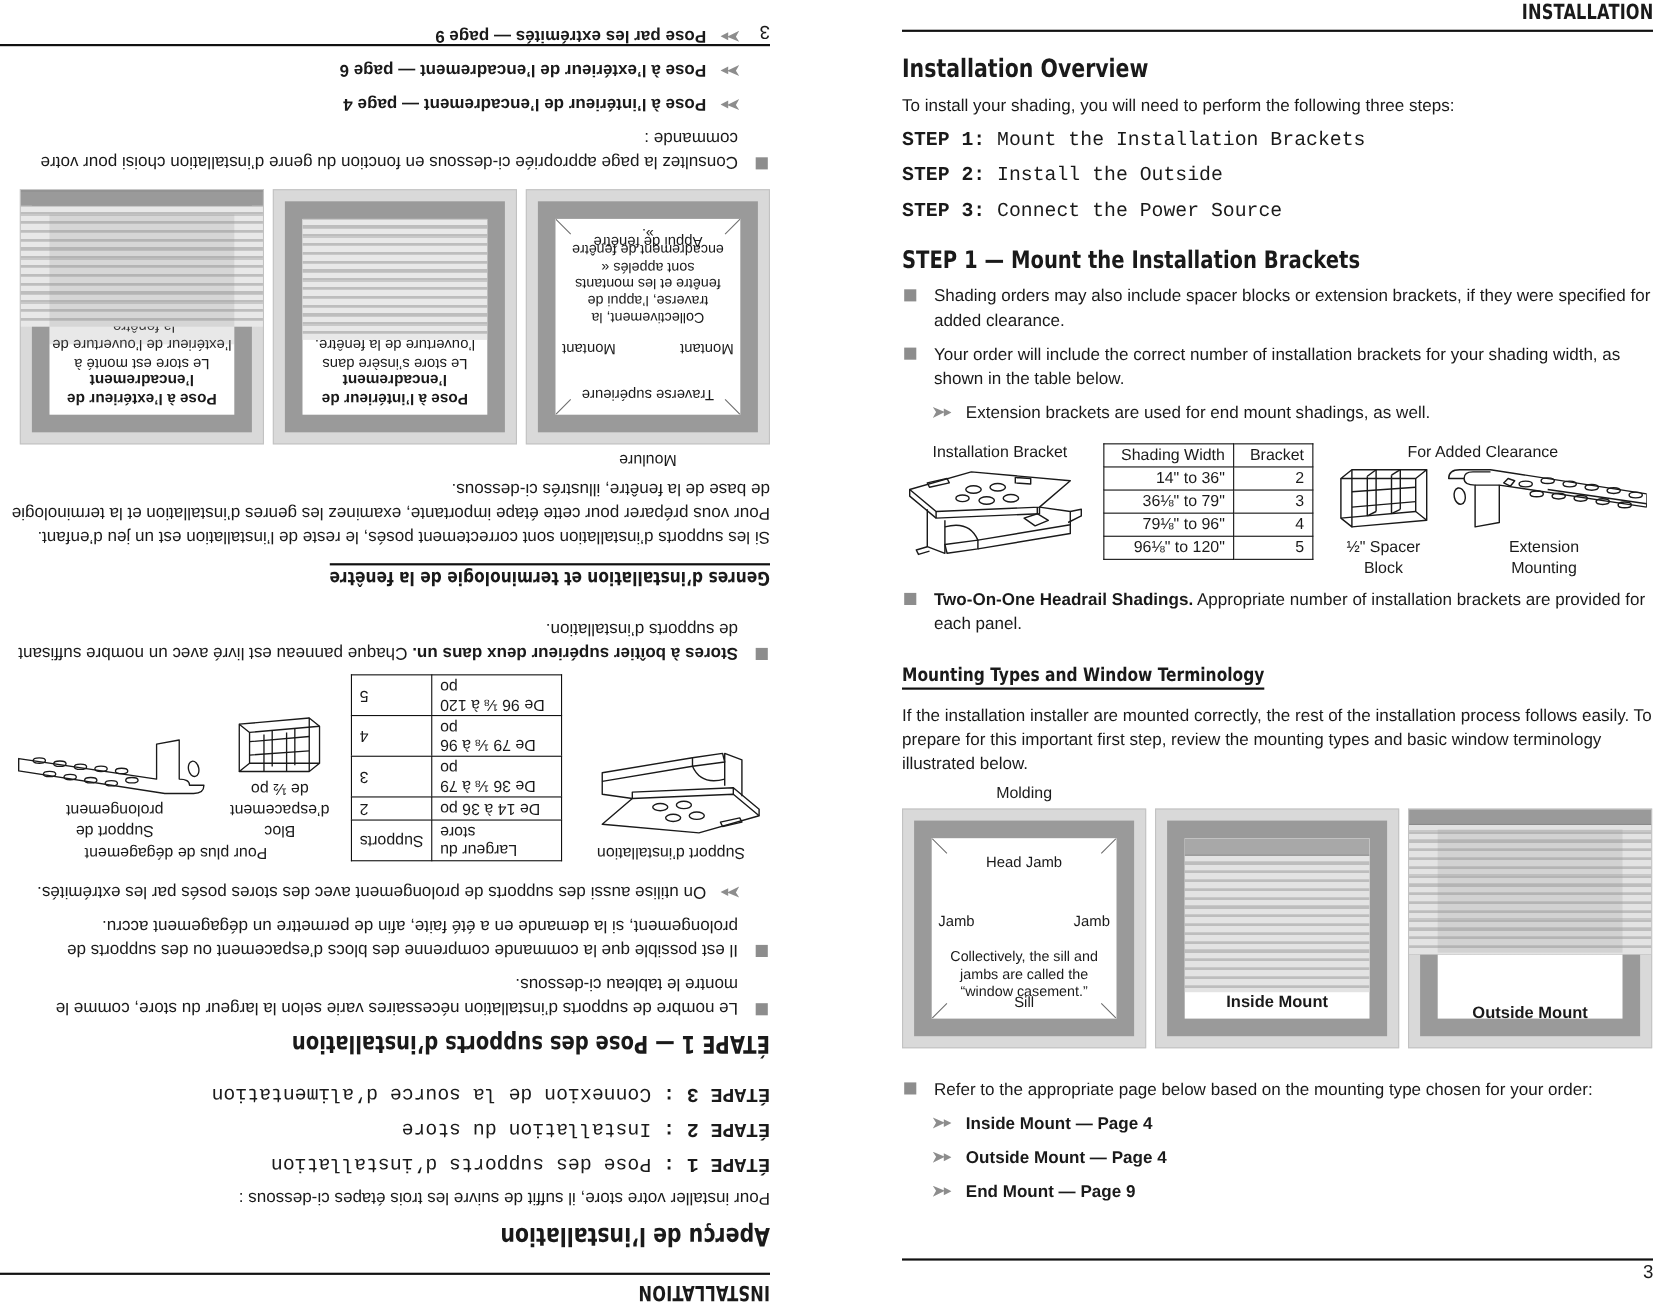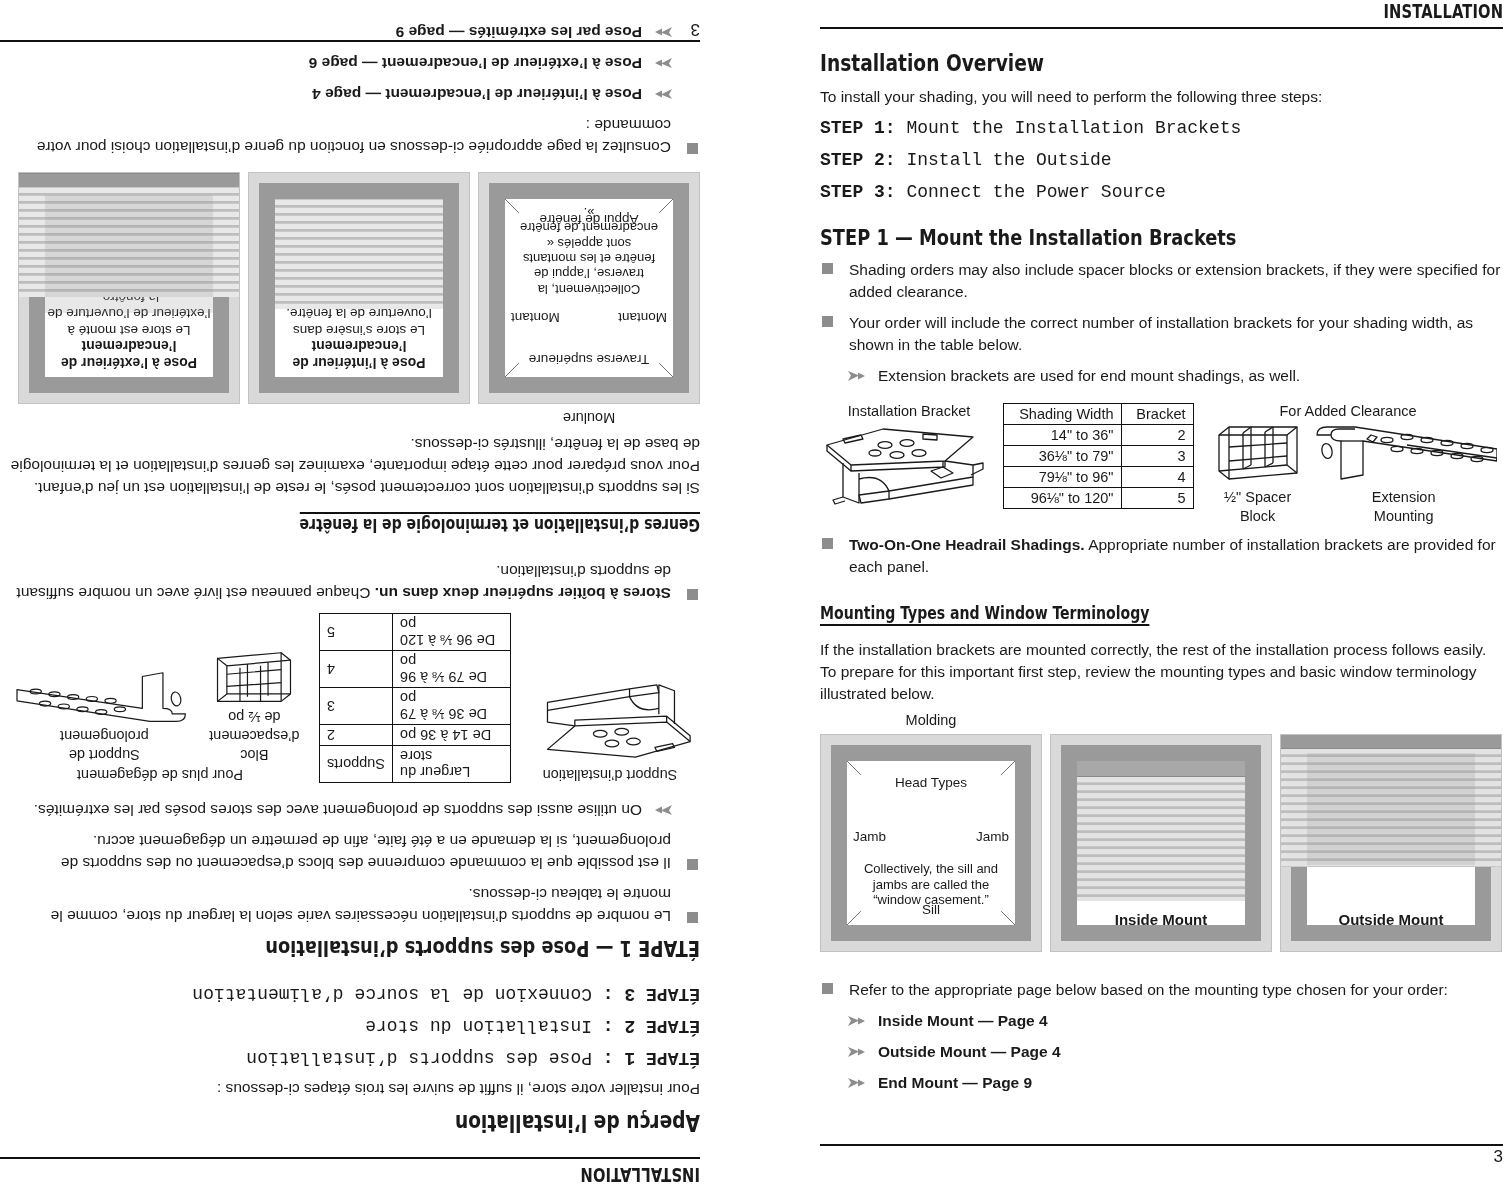--- a/index.html
+++ b/index.html
@@ -257,47 +257,47 @@
   </div>
 
   <ul class="bl">
     <li>
       <span class="sq"></span>
       <span class="bold">Two-On-One Headrail Shadings.</span><span> Appropriate number of installation brackets are provided for each panel.</span>
     </li>
   </ul>
 
   <h3 class="sec">Mounting Types and Window Terminology</h3>
-  <p class="body">If the installation brackets are mounted correctly, the rest of the installation process follows easily. To prepare for this important first step, review the mounting types and basic window terminology illustrated below.</p>
+  <p class="body">If the installation installer are mounted correctly, the rest of the installation process follows easily. To prepare for this important first step, review the mounting types and basic window terminology illustrated below.</p>
 
   
   <div>
     <div style="width:222px;" class="molding-lbl">Molding</div>
     <div class="winrow">
 
       <div class="winbox" style="width:222px;height:218px;">
         <div class="frame"></div>
         <div class="inner">
           <svg width="100%" height="100%" viewBox="0 0 170 166" preserveAspectRatio="none" style="position:absolute;inset:0;">
             <path d="M0 0 L14 14 M170 0 L156 14 M0 166 L14 152 M170 166 L156 152" stroke="#6f6f6f" stroke-width="1" fill="none"></path>
           </svg>
-          <div class="wtext" style="top:14px;">Head Types</div>
+          <div class="wtext" style="top:14px;">Head Jamb</div>
           <div style="position:absolute;left:6px;top:68px;font-size:13.5px;">Jamb</div>
           <div style="position:absolute;right:6px;top:68px;font-size:13.5px;">Jamb</div>
           <div class="wtext sm" style="top:100px;padding:0 8px;">Collectively, the sill and jambs are called the “window casement.”</div>
           <div class="wtext" style="bottom:8px;">Sill</div>
         </div>
       </div>
 
       <div class="winbox" style="width:222px;height:218px;">
         <div class="frame"></div>
         <div class="inner">
           <div class="headrail" style="left:0;right:0;top:0;height:16px;"></div>
           <div class="slats" style="left:0;right:0;top:16px;height:124px;background:repeating-linear-gradient(to bottom,#e3e3e3 0px,#e3e3e3 5px,#c8c8c8 5px,#c8c8c8 6px,#bdbdbd 6px,#bdbdbd 8px);"></div>
-          <div class="mountcap" style="top:150px;">
+          <div class="mountcap" style="top:140px;">
             <div class="t">Inside Mount</div>
 
           </div>
         </div>
       </div>
 
       <div class="winbox" style="width:222px;height:218px;">
         <div class="frame"></div>
         <div class="inner">
           <div class="mountcap" style="top:150px;">

